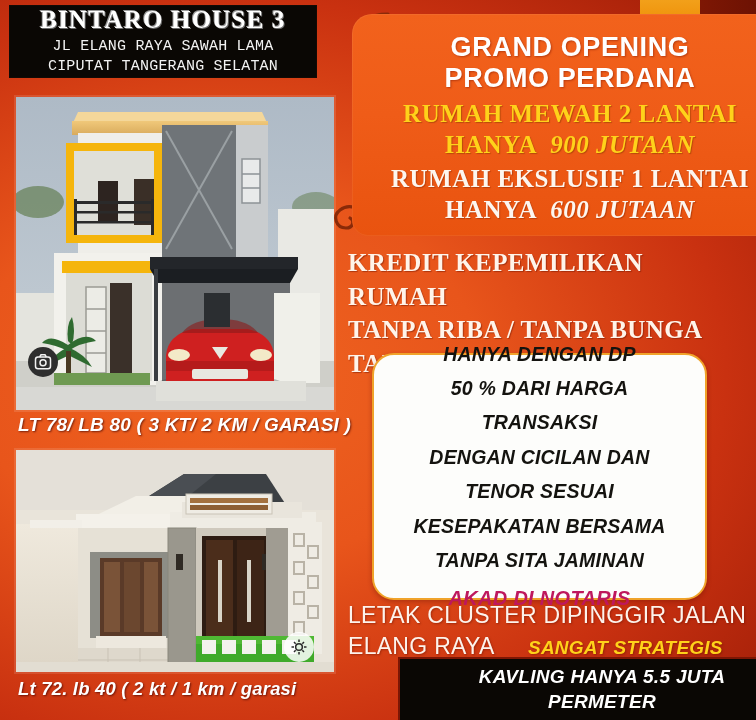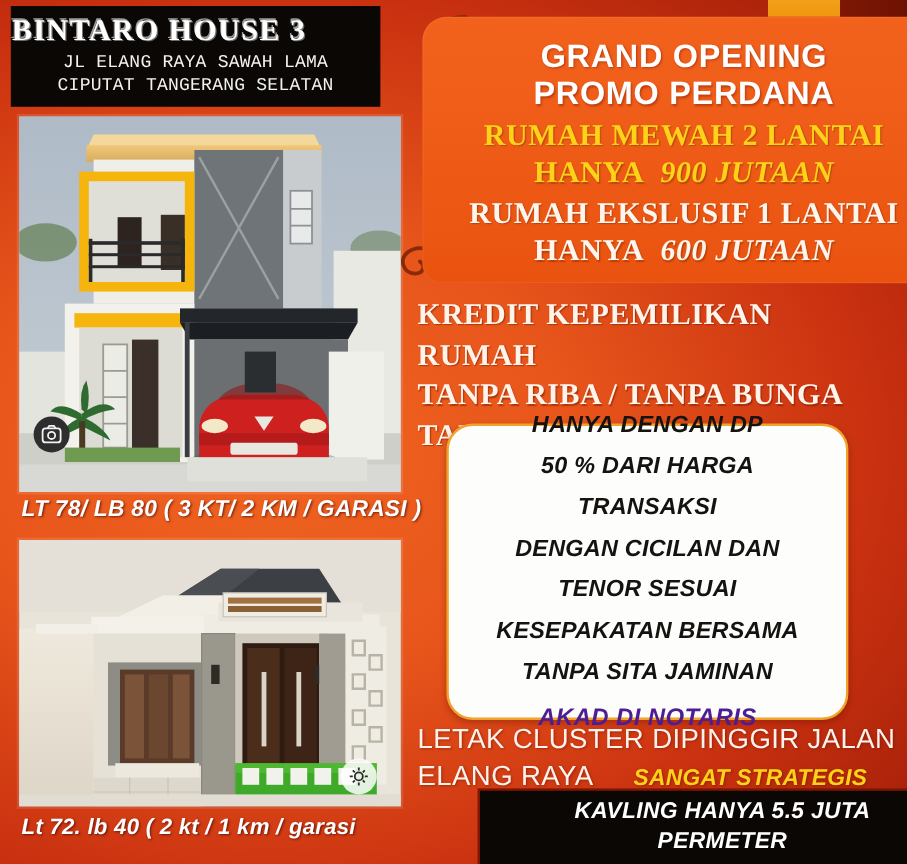--- a/index.html
+++ b/index.html
@@ -18,23 +18,23 @@
     position:absolute;left:640px;top:0;width:60px;height:14px;
     background:linear-gradient(180deg,#f2a01a 0%,#f0960f 100%);
   }
   .top-dark{
     position:absolute;left:700px;top:0;width:56px;height:16px;
     background:linear-gradient(90deg,#7e1704 0%,#6d1203 100%);
   }
 
   
   .title-plate{
-    position:absolute;left:10px;top:6px;width:306px;height:82px;
+    position:absolute;left:10px;top:6px;width:306px;height:71px;
     background:#0a0704;
-    display:flex;flex-direction:column;justify-content:center;
+    display:flex;flex-direction:column;align-items:center;justify-content:center;
     box-shadow:0 0 0 1px #120a05;
   }
   .title-main{
     font-family:"Liberation Serif", serif;
     font-weight:bold;font-size:25px;letter-spacing:1.2px;color:#ffffff;
     text-shadow:1px 1px 0 #6b6b6b,-1px -1px 0 #9a9a9a;
     line-height:1.05;margin-bottom:4px;
   }
   .title-sub{
     font-family:Liberation Mono, monospace;
@@ -106,21 +106,21 @@
     display:flex;flex-direction:column;align-items:center;justify-content:center;
     box-shadow:0 2px 5px rgba(80,10,0,.3);
     gap:11px;
   }
   .card-line{
     color:#14130f;font-weight:bold;font-size:19.5px;line-height:1.2;
     letter-spacing:.2px;white-space:nowrap;text-align:center;
   }
   .card-ital{font-style:italic;}
   .card-blue{
-    color:#4c1d95;font-weight:bold;font-style:italic;font-size:20px;
+    color:#be185d;font-weight:bold;font-style:italic;font-size:20px;
     letter-spacing:.3px;margin-top:4px;
   }
 
   
   .letak{
     position:absolute;left:348px;top:600px;width:406px;
     color:#fdf3ec;font-size:23px;line-height:1.35;letter-spacing:.3px;
     text-shadow:1px 1px 2px rgba(110,20,0,.5);
   }
   .strategis{

